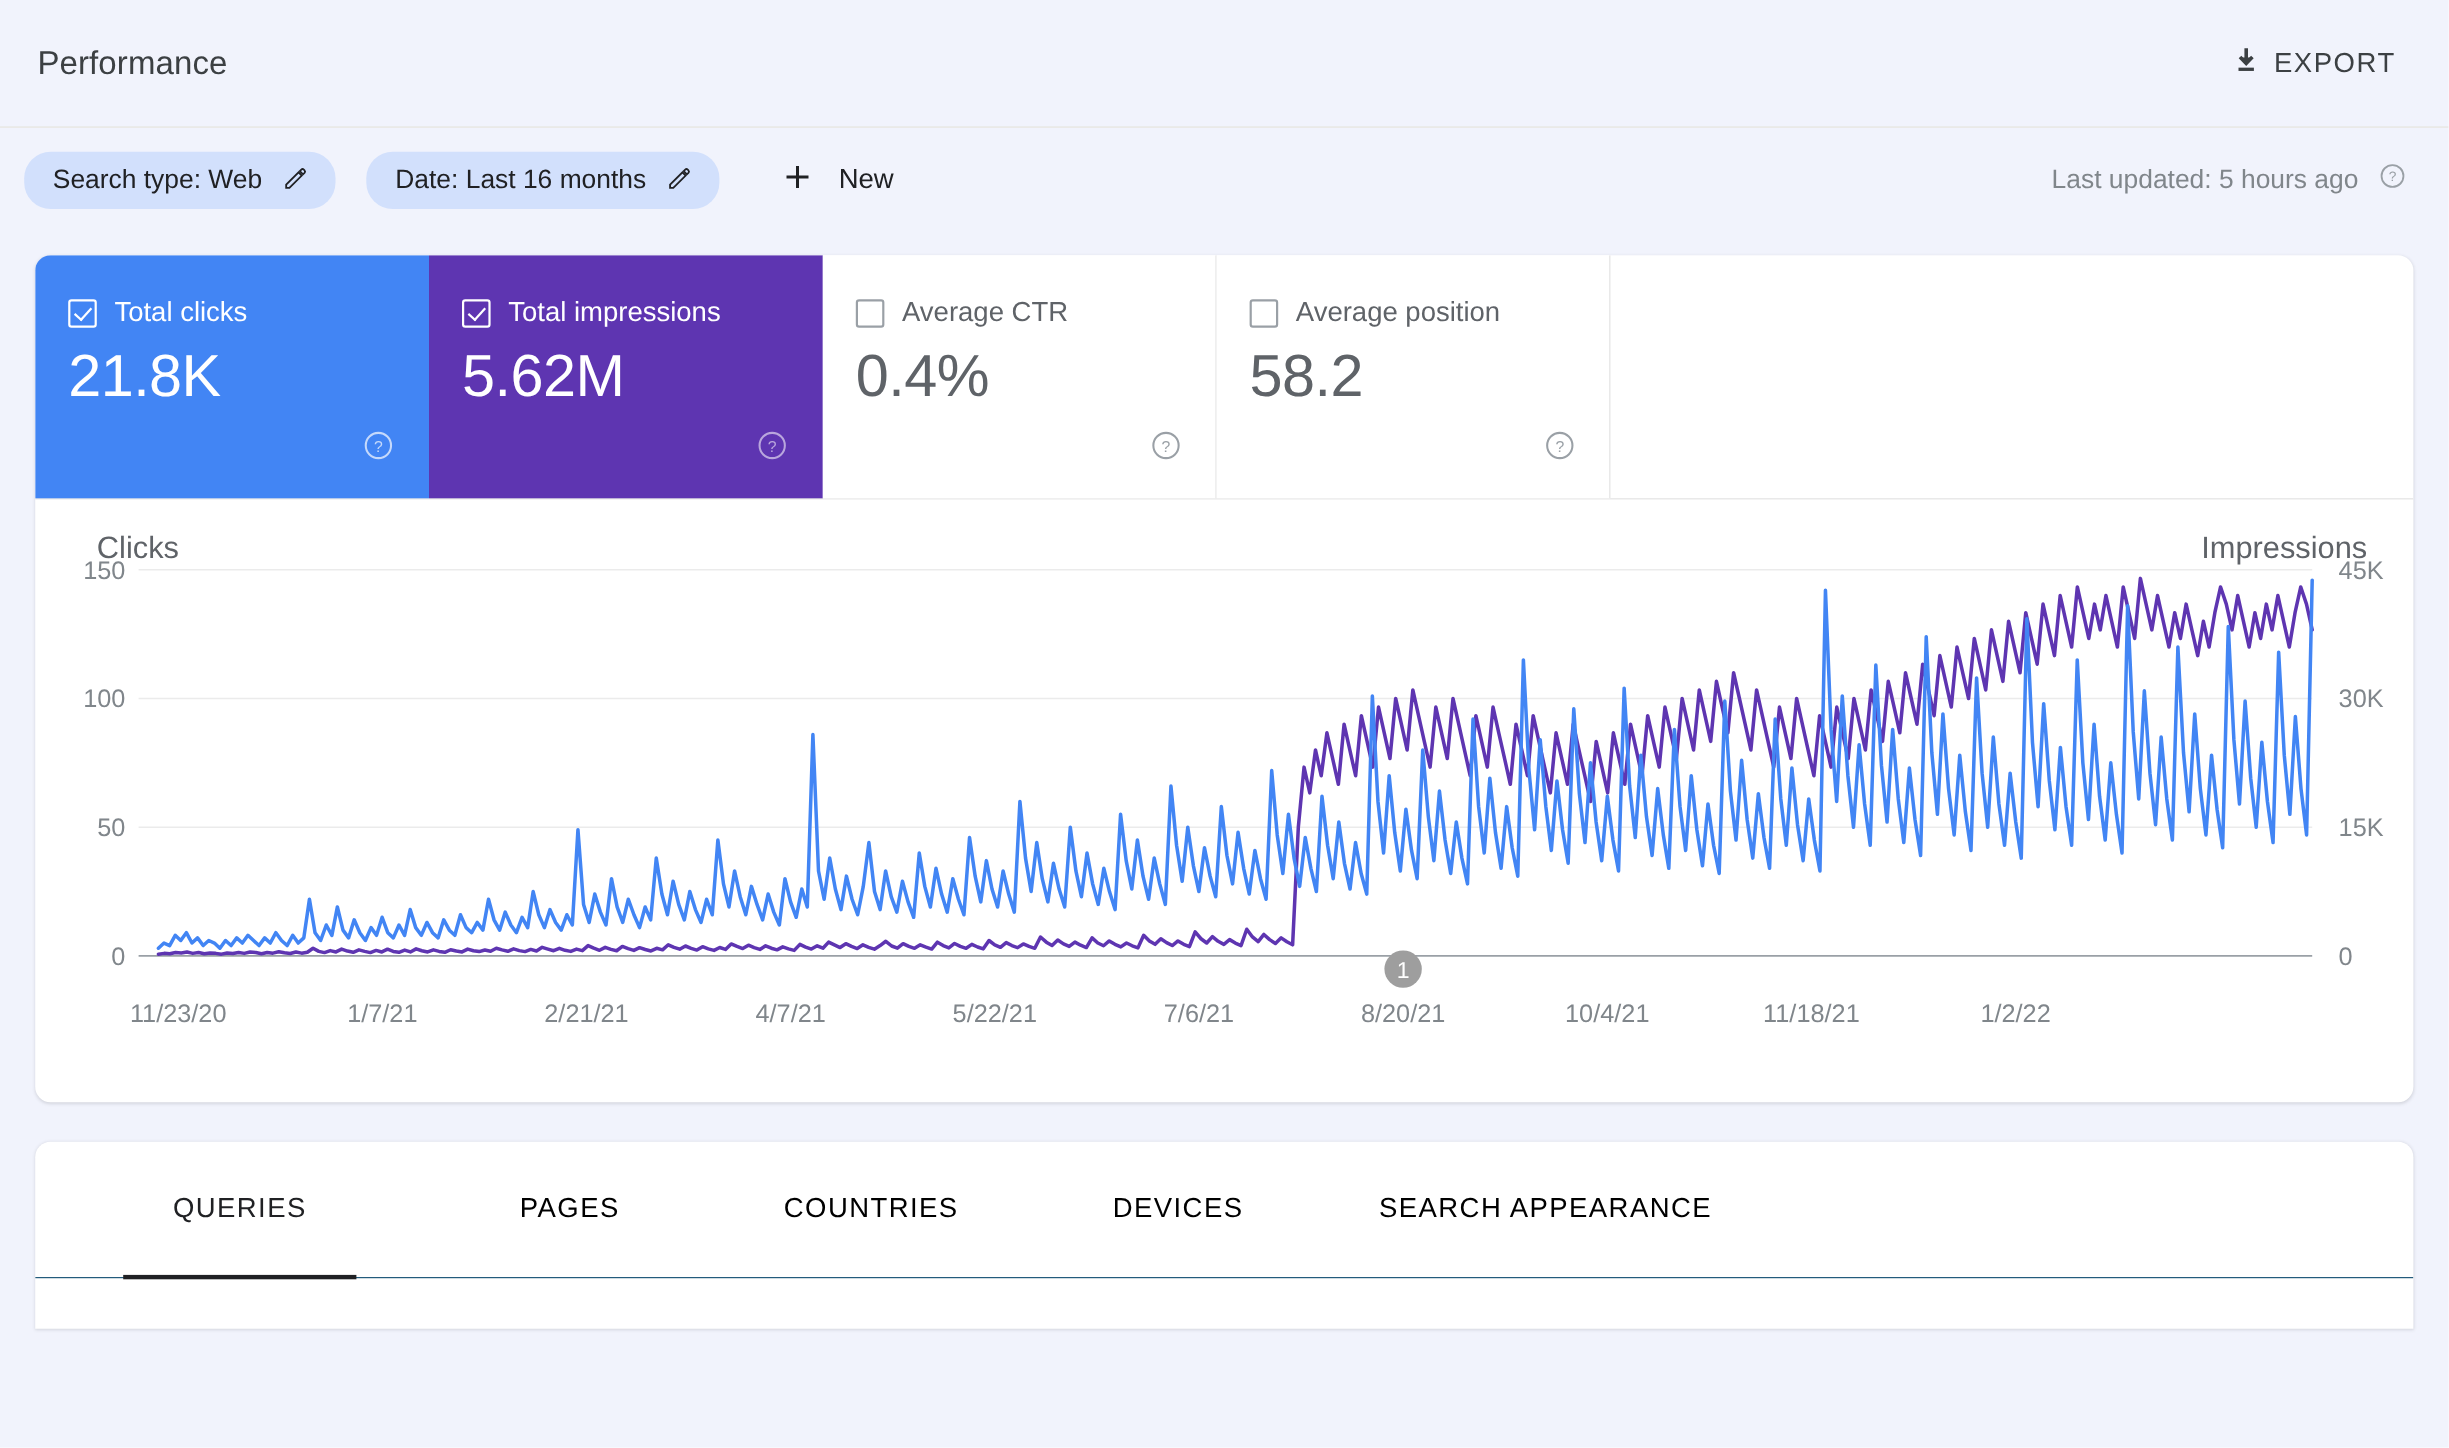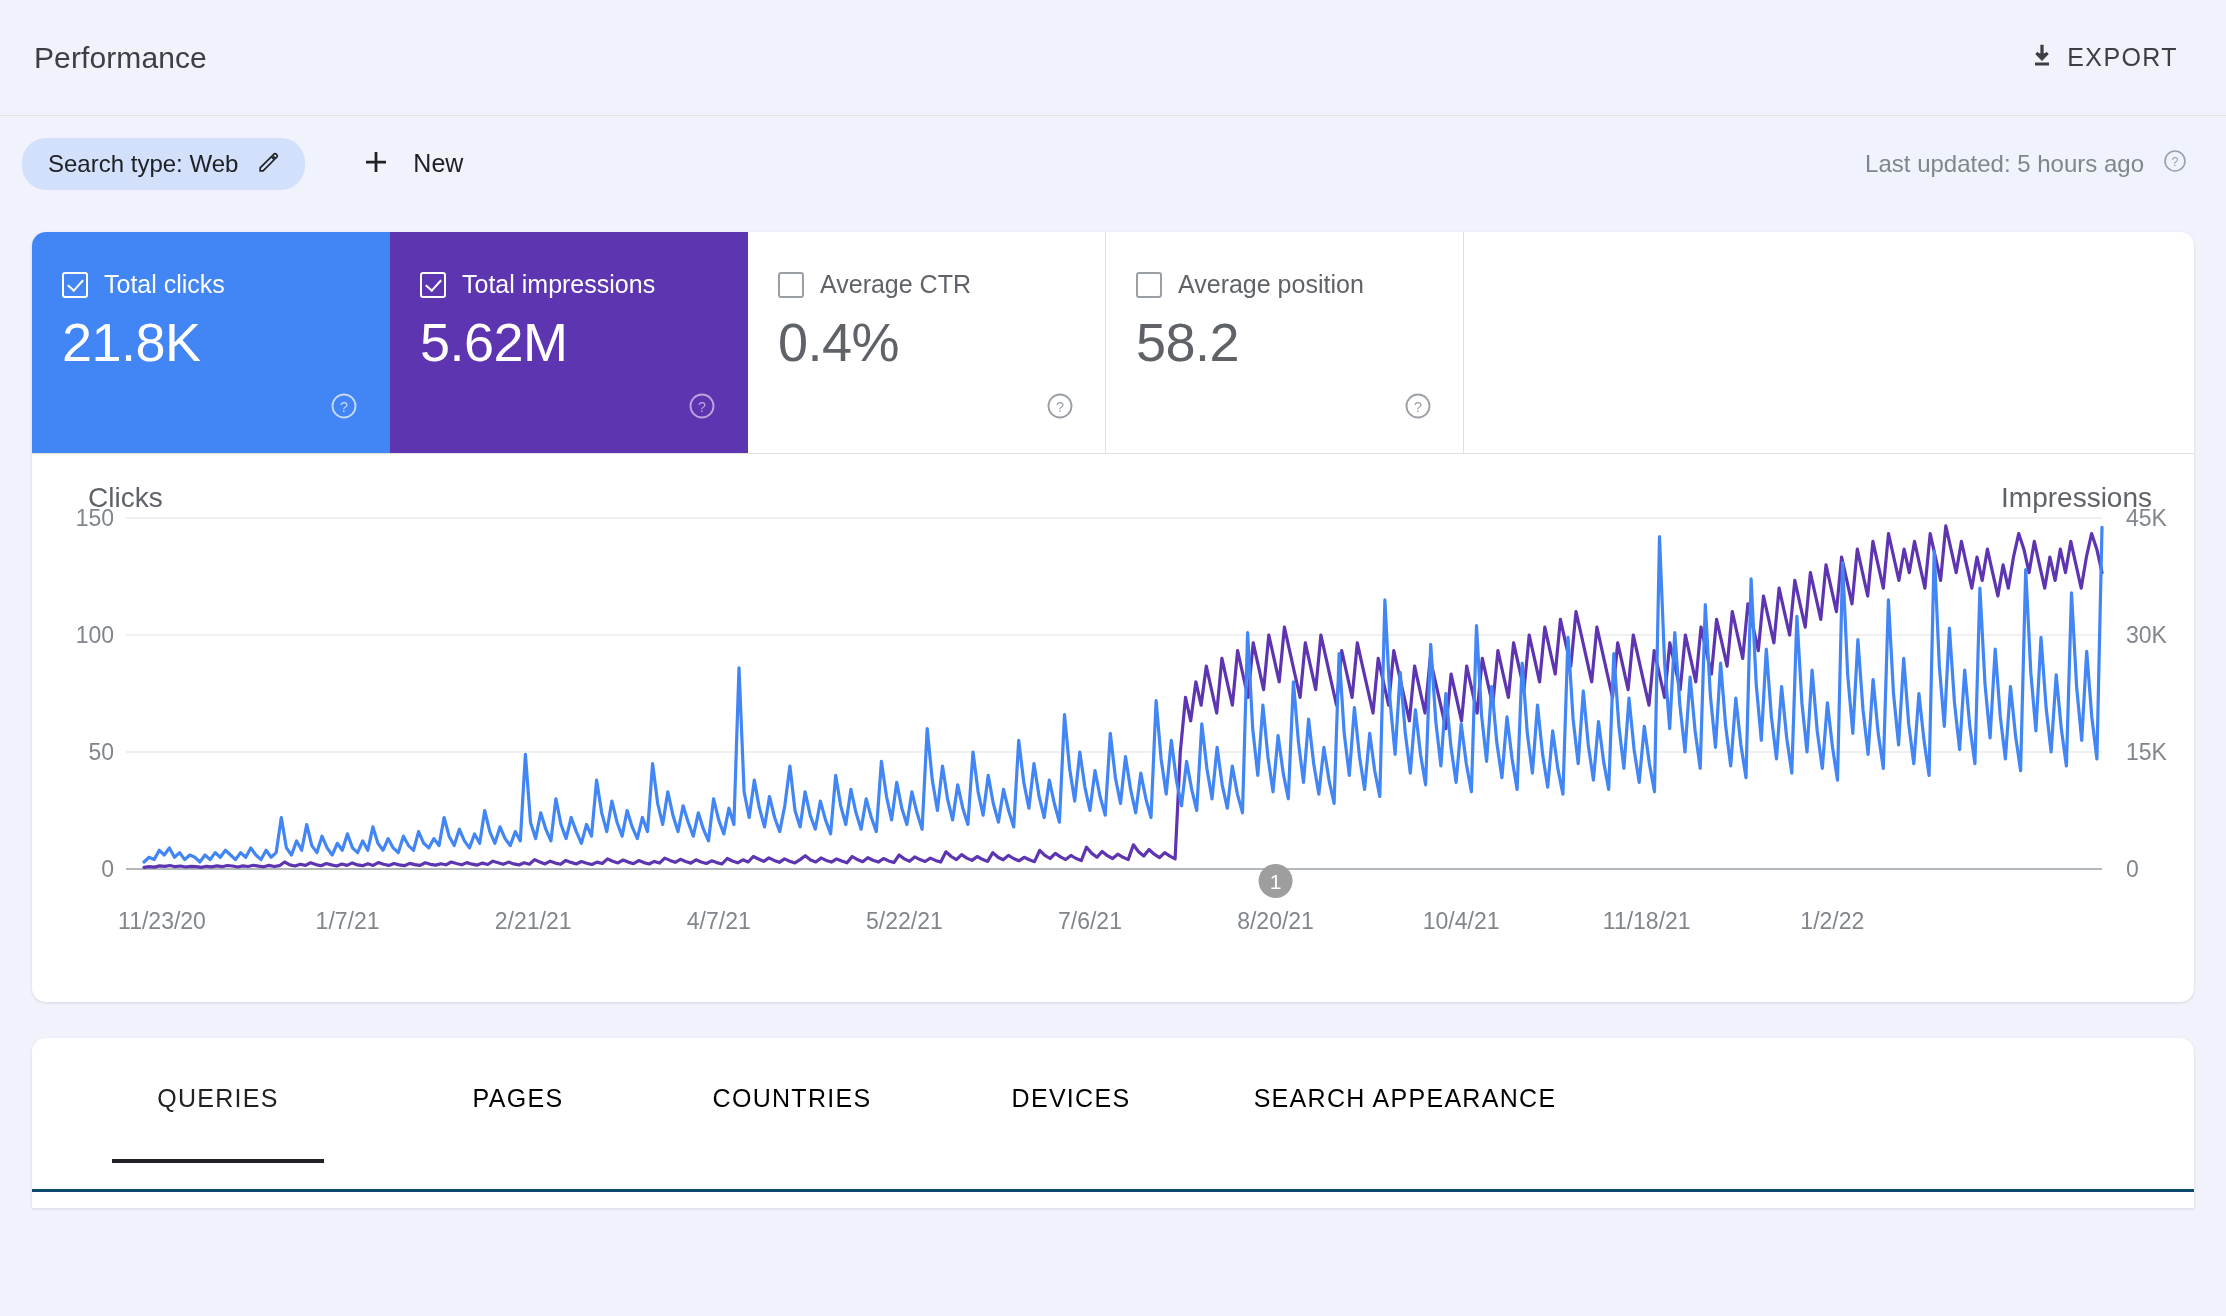--- a/index.html
+++ b/index.html
@@ -215,23 +215,23 @@
     background: #ffffff;
     border-radius: 14px 14px 0 0;
     box-shadow: 0 1px 3px rgba(60,64,67,0.16);
     height: 170px;
     position: relative;
     overflow: hidden;
   }
   .tabs {
     display: flex;
     align-items: flex-start;
-    height: 154px;
+    height: 124px;
     padding-top: 46px;
-    border-bottom: 3px solid #0c4a6e;
+    border-bottom: 1px solid #0c4a6e;
     position: relative;
   }
   .tab {
     position: relative;
     height: 78px;
     display: flex;
     align-items: flex-start;
     justify-content: center;
     cursor: pointer;
     padding: 0 30px;
@@ -275,20 +275,29 @@
   <div class="chip">
     <span class="chip-label">Search type: Web</span>
     <span class="pencil-icon">
       <svg width="25" height="25" viewBox="0 0 24 24">
         <path d="M4 17.2 L4 20 L6.8 20 L17.6 9.2 L14.8 6.4 Z" fill="none" stroke="#202124" stroke-width="1.6"></path>
         <path d="M15.9 5.3 L17.2 4 A1.6 1.6 0 0 1 19.4 4 L20 4.6 A1.6 1.6 0 0 1 20 6.8 L18.7 8.1 Z" fill="none" stroke="#202124" stroke-width="1.6"></path>
       </svg>
     </span>
   </div>
 
+  <div class="chip">
+    <span class="chip-label">Date: Last 16 months</span>
+    <span class="pencil-icon">
+      <svg width="25" height="25" viewBox="0 0 24 24">
+        <path d="M4 17.2 L4 20 L6.8 20 L17.6 9.2 L14.8 6.4 Z" fill="none" stroke="#202124" stroke-width="1.6"></path>
+        <path d="M15.9 5.3 L17.2 4 A1.6 1.6 0 0 1 19.4 4 L20 4.6 A1.6 1.6 0 0 1 20 6.8 L18.7 8.1 Z" fill="none" stroke="#202124" stroke-width="1.6"></path>
+      </svg>
+    </span>
+  </div>
 
   <div class="new-btn">
     <span class="plus-icon">
       <svg width="30" height="30" viewBox="0 0 24 24">
         <path d="M12 4 L12 20 M4 12 L20 12" stroke="#202124" stroke-width="2.2"></path>
       </svg>
     </span>
     <span class="new-label">New</span>
   </div>
 

